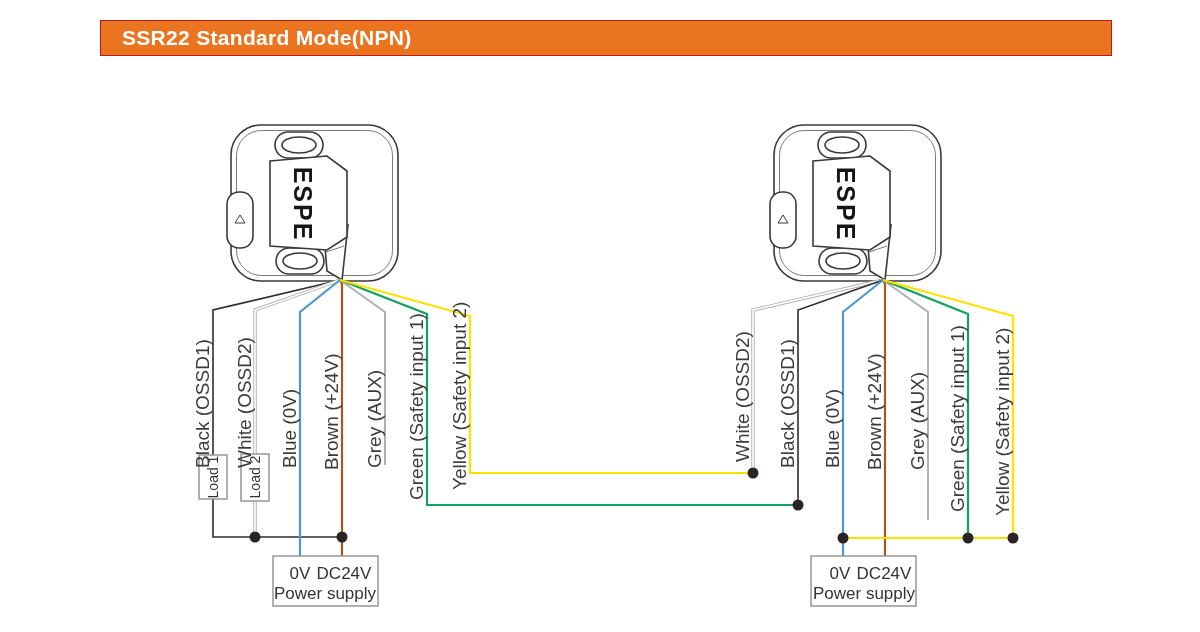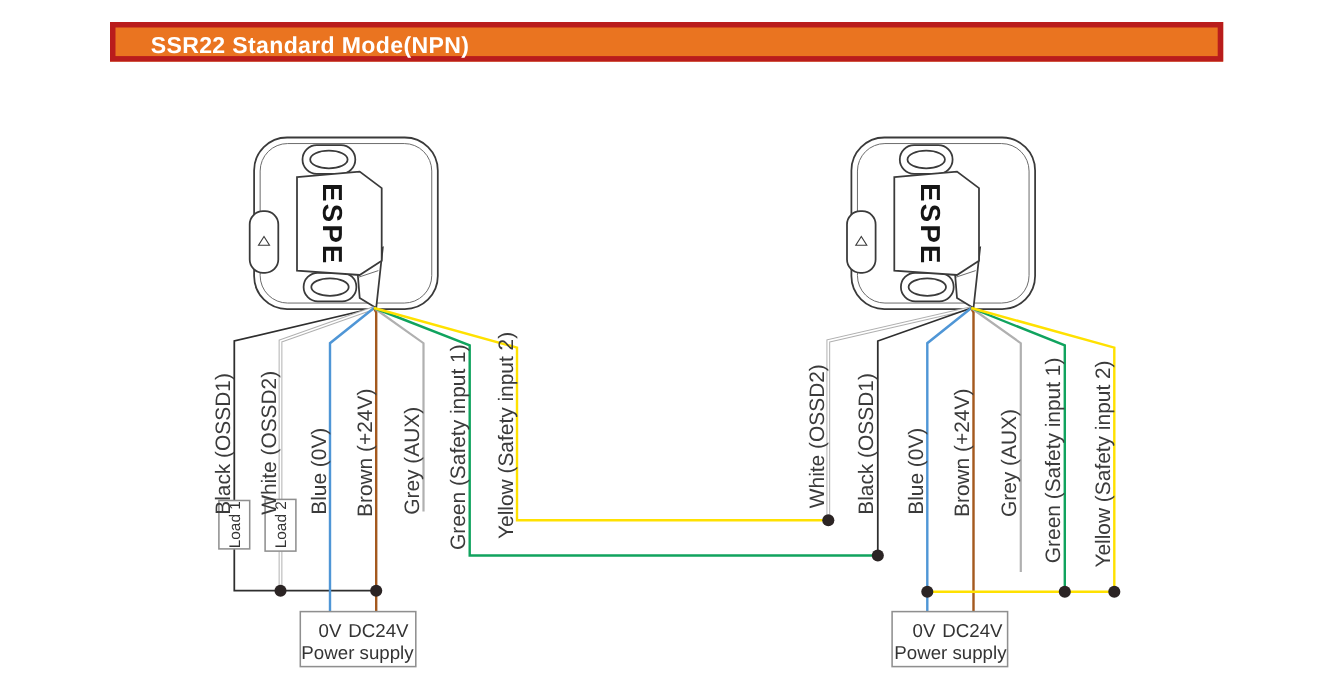--- a/index.html
+++ b/index.html
@@ -1,21 +1,21 @@
 <!DOCTYPE html>
 <html><head>
 <meta charset="utf-8">
 <style>
   html,body{margin:0;padding:0;background:#fff;}
   .canvas{position:relative;width:1200px;height:632px;background:#ffffff;
           font-family:"Liberation Sans",sans-serif;overflow:hidden;}
   .banner{position:absolute;left:100px;top:20px;width:1012px;height:36px;
-          background:#ea7420;border:5px solid #b91c1c;box-sizing:border-box;
+          background:#ea7420;border:1px solid #b91c1c;box-sizing:border-box;
           color:#ffffff;font-weight:bold;font-size:21px;line-height:33px;
-          padding-left:32px;letter-spacing:0.3px;}
+          padding-left:21px;letter-spacing:0.3px;}
   svg{position:absolute;left:0;top:0;}
   .wlabel{font-family:"Liberation Sans",sans-serif;font-size:19px;fill:#3b3b3b;}
   .loadtext{font-family:"Liberation Sans",sans-serif;font-size:14px;fill:#333;text-anchor:middle;}
   .pstext{font-family:"Liberation Sans",sans-serif;font-size:17px;fill:#333;text-anchor:middle;}
   .brand{font-family:"Liberation Sans",sans-serif;font-weight:bold;font-size:25px;
          fill:#151515;letter-spacing:2px;text-anchor:middle;}
   .box{fill:#ffffff;stroke:#8f8f8f;stroke-width:1.4;}
   .devline{fill:#ffffff;stroke:#3a3a3a;stroke-width:1.6;}
   .devthin{fill:none;stroke:#6a6a6a;stroke-width:0.9;}
 </style>

